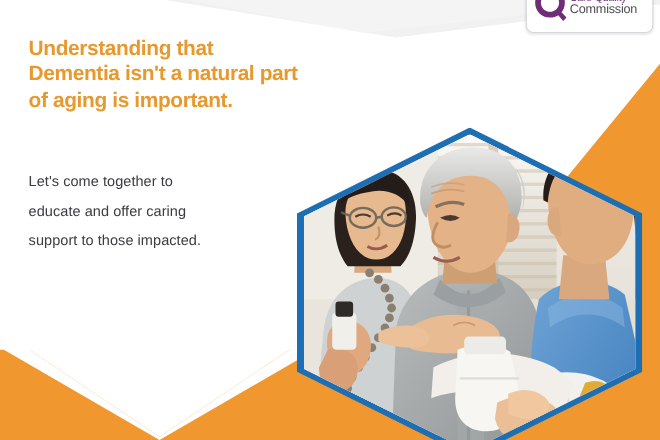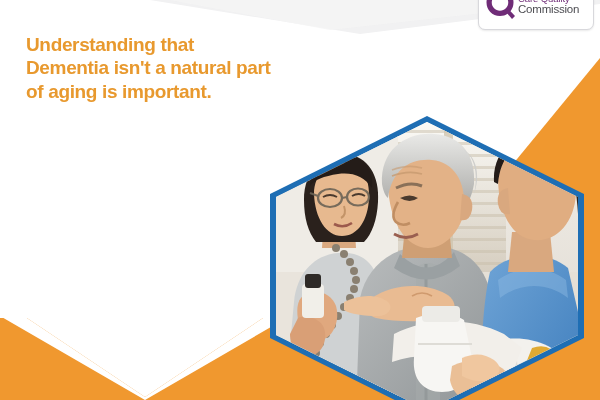--- a/index.html
+++ b/index.html
@@ -152,20 +152,23 @@
     <div class="logo-text">
       <div class="logo-line1">Care Quality</div>
       <div class="logo-line2">Commission</div>
     </div>
   </div>
 
   <div class="headline">Understanding that
 Dementia isn't a natural part
 of aging is important.</div>
 
+  <div class="subtitle">Let's come together to
+educate and offer caring
+support to those impacted.</div>
 
   <div class="hex-wrap">
     <div class="hex-border"></div>
     <div class="hex-photo">
       <svg viewBox="0 0 302 288" preserveAspectRatio="xMidYMid slice" aria-hidden="true">
         <defs>
           <linearGradient id="wallG" x1="0" y1="0" x2="0" y2="1">
             <stop offset="0%" stop-color="#f2efe9"></stop>
             <stop offset="100%" stop-color="#dcd6cd"></stop>
           </linearGradient>

